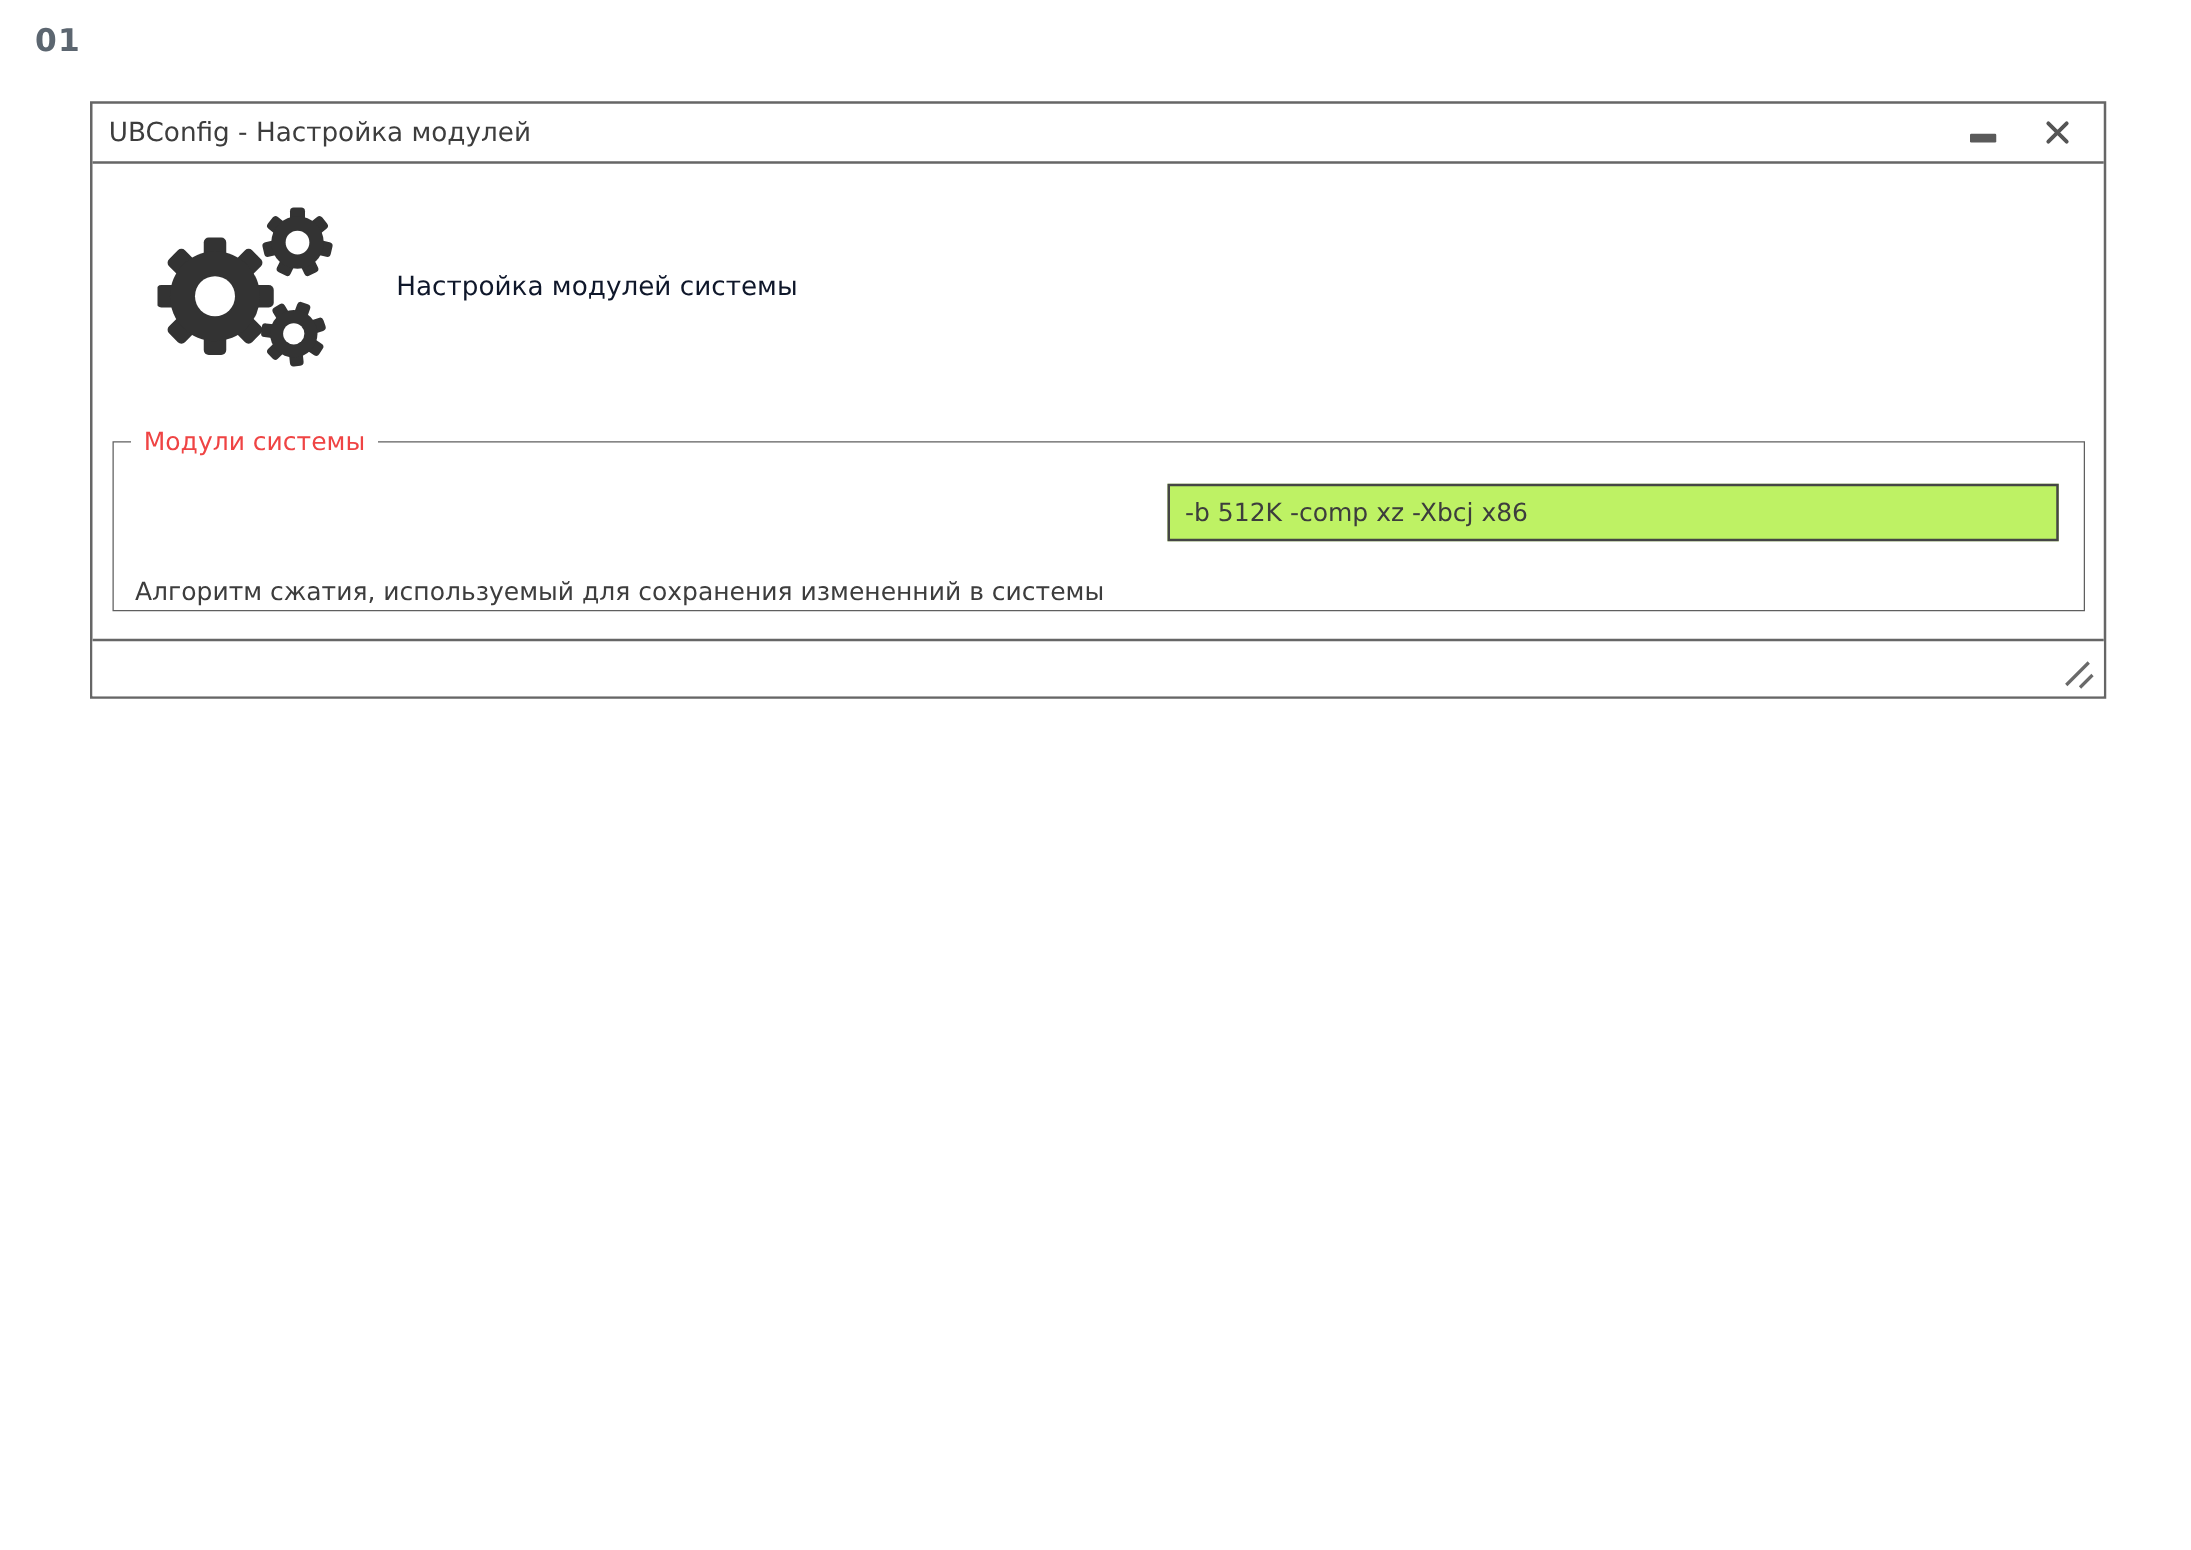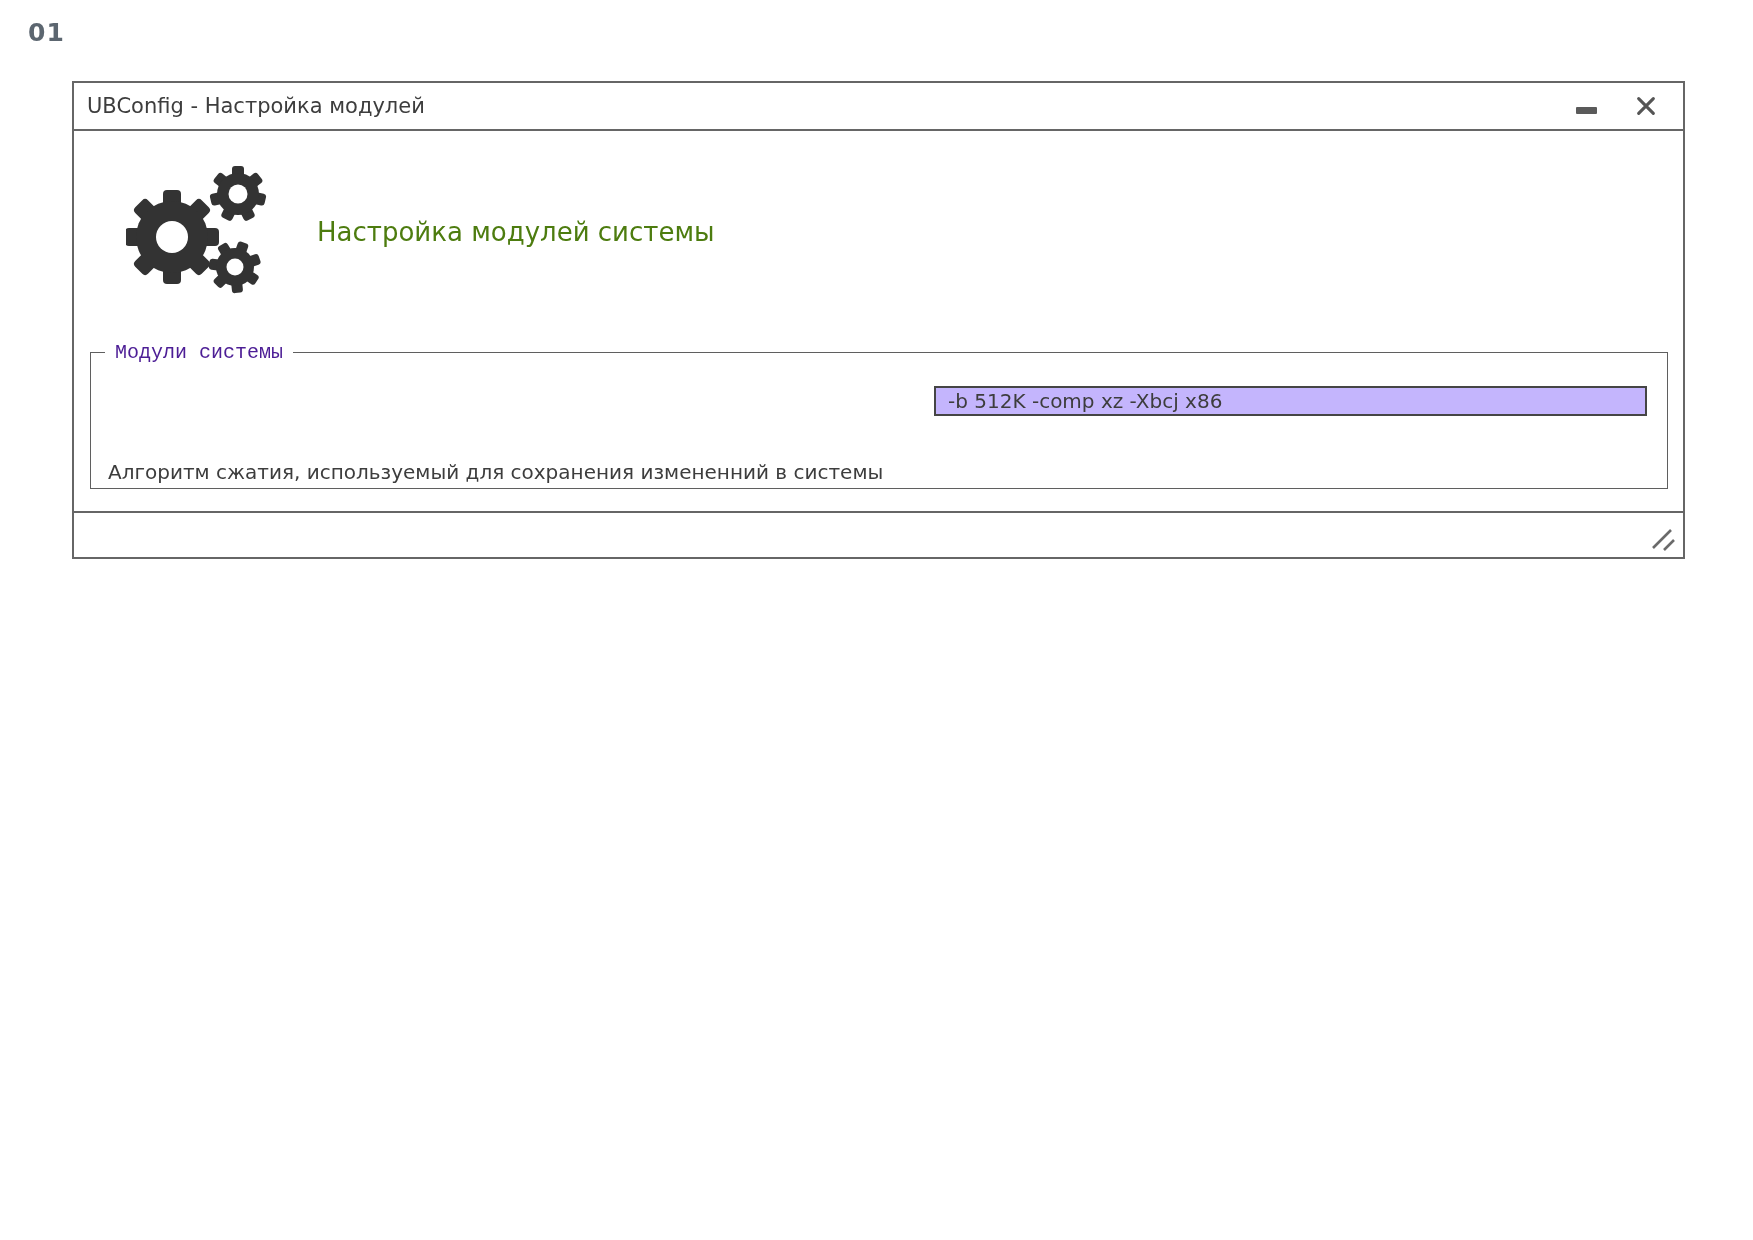--- a/index.html
+++ b/index.html
@@ -44,45 +44,45 @@
   .close-svg { width: 22px; height: 22px; display: block; }
 
   
   .gears {
     position: absolute; left: 52px; top: 78px;
     width: 150px; height: 140px;
   }
   .gears svg { width: 100%; height: 100%; display: block; }
   .heading {
     position: absolute; left: 243px; top: 134px;
-    font-size: 26px; color: #4d7c0f; white-space: nowrap;
+    font-size: 21px; color: #0f172a; white-space: nowrap;
   }
 
   
   .groupbox {
     position: absolute; left: 16px; top: 258px;
     width: 1578px; height: 148px;
     border: 1.5px solid #5f5f5f;
     background: transparent;
   }
   .groupbox legend {
     margin-left: 14px; padding: 0 10px;
-    font-size: 20px; color: #4c1d95; white-space: nowrap; font-family: Liberation Mono, monospace;
+    font-size: 20px; color: #ef4444; white-space: nowrap;
   }
   .field-row { position: absolute; left: 0; right: 0; height: 46px; }
   .field-row.row-0 { top: 22px; }
   .field-row.row-1 { top: 85px; }
   .field-label {
     position: absolute; left: 17px; top: 0;
     line-height: 46px; font-size: 20px; color: #3d3d3d; white-space: nowrap;
   }
   .field-input {
     position: absolute; left: 843px; top: 0;
-    width: 713px; height: 30px;
-    border: 2px solid #454545; background: #c4b5fd;
+    width: 713px; height: 46px;
+    border: 2px solid #454545; background: #bef264;
     font-family: "DejaVu Sans", sans-serif;
     font-size: 20px; color: #3d3d3d;
     padding: 0 12px; outline: none;
   }
 
   
   .statusbar {
     position: absolute; left: 0; right: 0; bottom: 0; height: 46px;
     border-top: 2px solid #666666;
     background: #ffffff;

